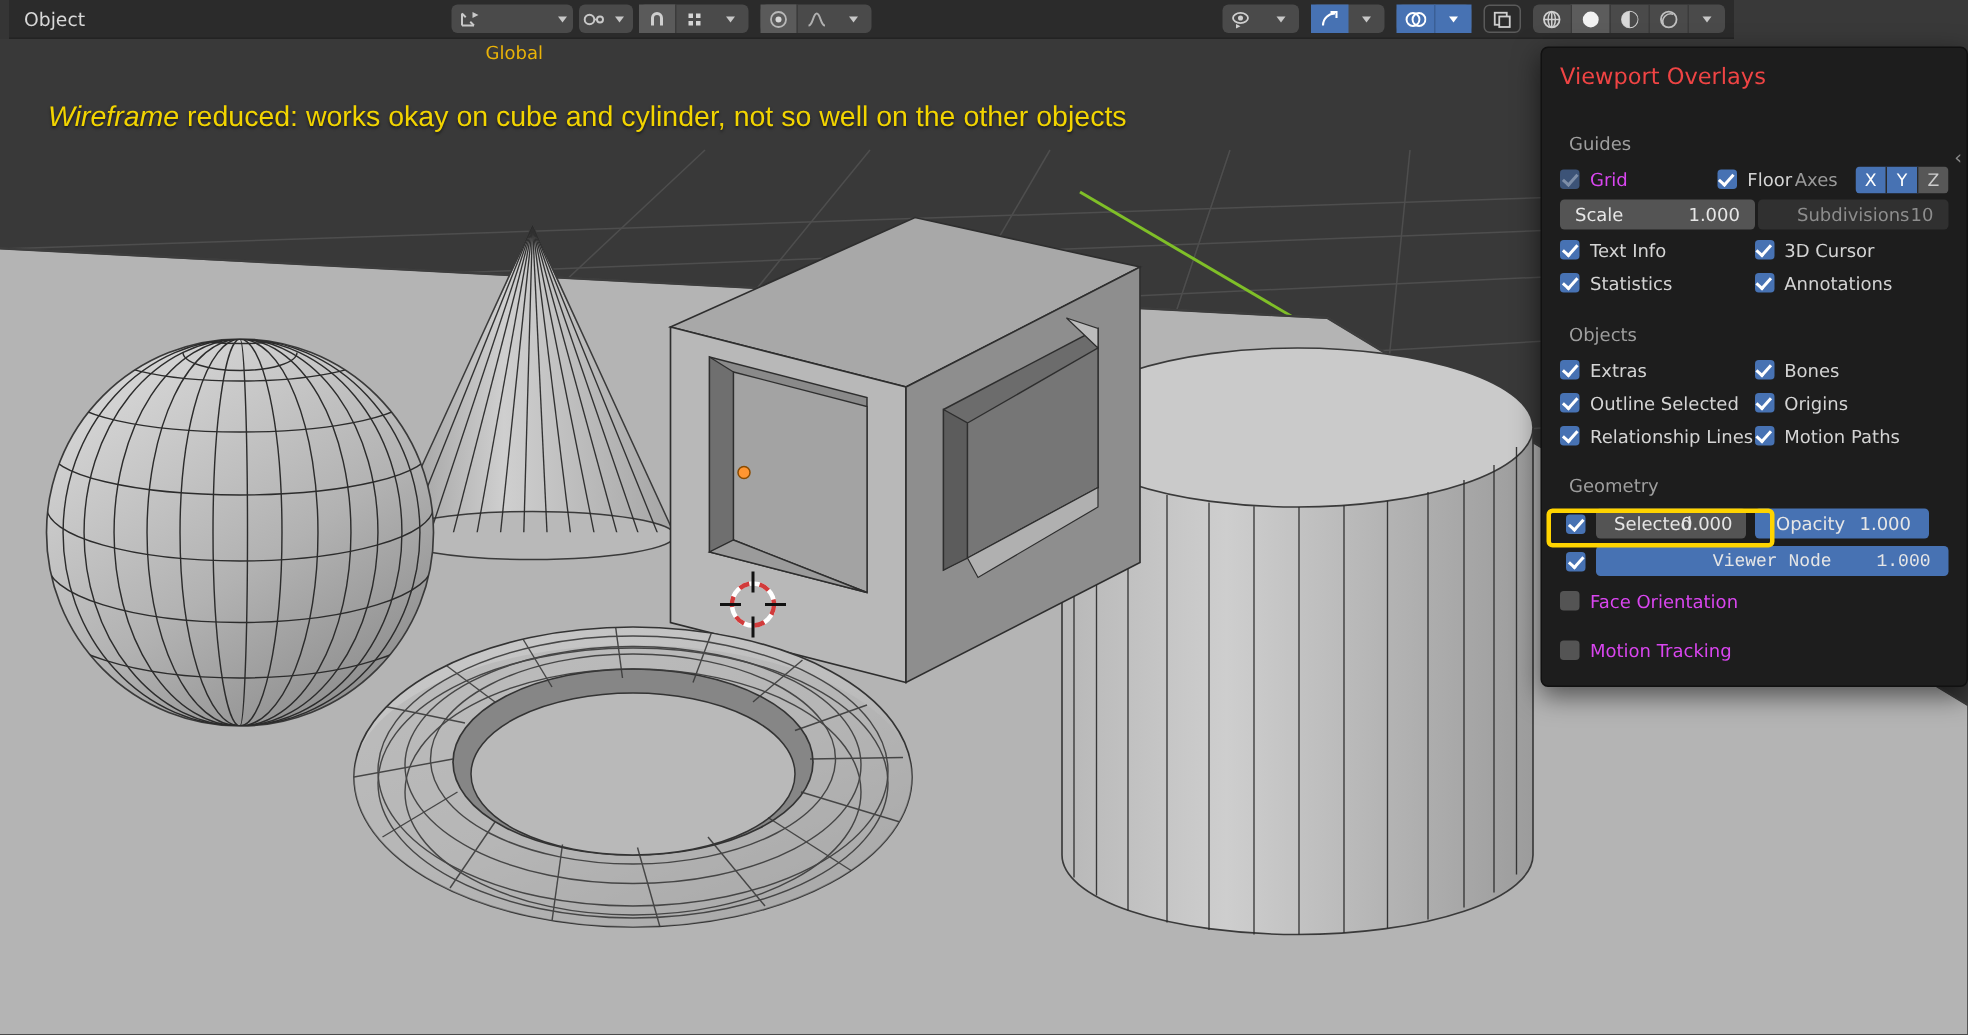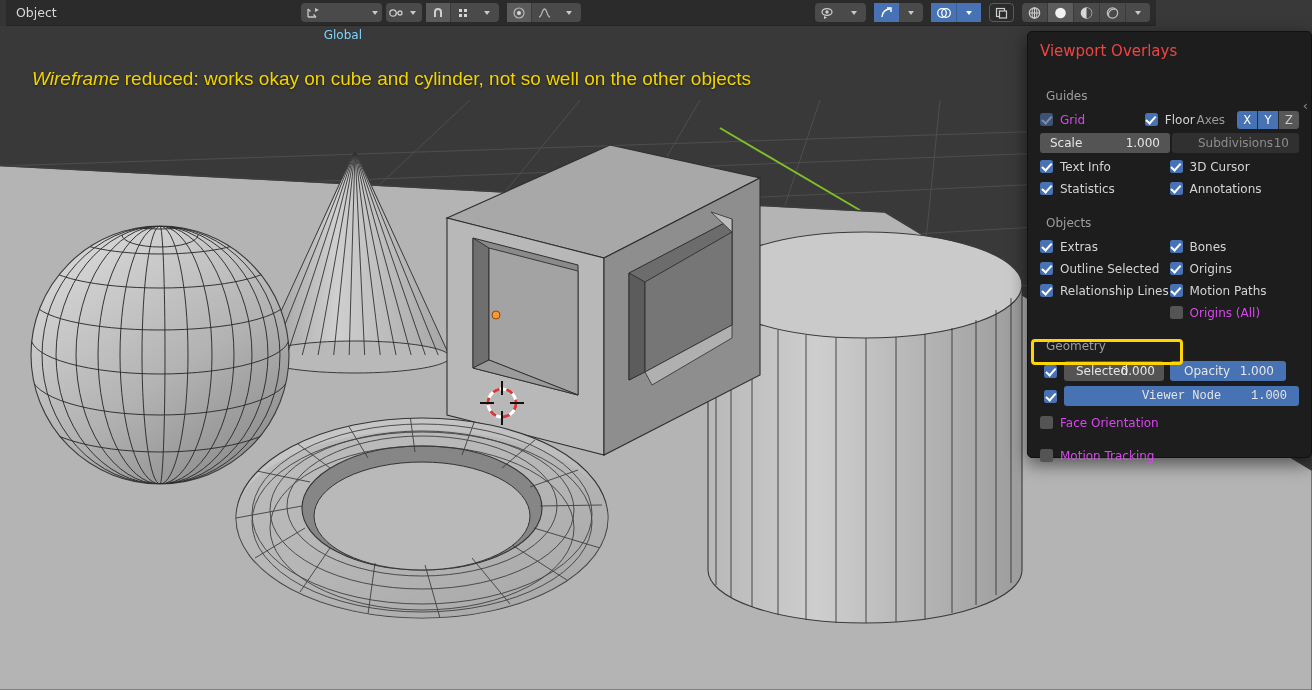--- a/index.html
+++ b/index.html
@@ -15,21 +15,21 @@
             background:#2b2b2b; display:flex; align-items:center; z-index:40;
             border-bottom:1px solid #232323; }
   .hdr-editor-bar { width:6px; height:26px; background:#353535; }
   .menu-item { padding:0 10px; font-size:12.5px; color:#d8d8d8; line-height:26px; }
 
   .tb-group { display:flex; align-items:center; background:#4a4a4a; border-radius:4px; height:19px; margin-left:4px; }
   .tb-btn { height:19px; display:flex; align-items:center; padding:0 5px; color:#d0d0d0; }
   .tb-btn.sep { border-left:1px solid #3b3b3b; }
   .tb-btn.active { background:#4772b3; color:#fff; }
   .tb-btn.pressed { background:#5a5a5a; }
-  .tb-txt { font-size:12px; padding:0 6px 0 3px; color:#7dd3fc;margin-top:44px; }
+  .tb-txt { font-size:12px; padding:0 6px 0 3px; color:#eab308;margin-top:44px; }
   .chev { width:0;height:0;border-left:3.5px solid transparent;border-right:3.5px solid transparent;
           border-top:4px solid #c8c8c8; margin:0 4px; }
   .tb-solo { background:#4a4a4a; border-radius:4px; height:19px; display:flex; align-items:center; margin-left:4px; }
   .tb-dark { background:#2b2b2b; border:1px solid #5a5a5a; border-radius:4px; height:19px;
              display:flex; align-items:center; padding:0 4px; margin-left:4px; }
 
   
   #annotation { position:absolute; left:32px; top:68px; font-size:19px; color:#f2d400;
                 font-family:"Liberation Sans", sans-serif; z-index:20; white-space:nowrap;
                 text-shadow:0 1px 2px rgba(0,0,0,.55); }
@@ -501,27 +501,20 @@
   <div class="row">
     <div class="col">
       <span class="cb"></span>
       <span class="cb-lbl">Relationship Lines</span>
     </div>
     <div class="col">
       <span class="cb"></span>
       <span class="cb-lbl">Motion Paths</span>
     </div>
   </div>
-  <div class="row">
-    <div class="col"></div>
-    <div class="col">
-      <span class="cb off"></span>
-      <span class="cb-lbl dim">Origins (All)</span>
-    </div>
-  </div>
 
   <div class="sec-title" style="margin-top:17px;">Geometry</div>
 
   <div class="row" style="height:22px;">
     <span class="cb" style="margin-left:4px;"></span>
     <div class="field gray" style="width:100px;">
       <span class="fv" style="left:12px;">Selected</span>
       <span class="fv" style="right:9px;">0.000</span>
     </div>
     <div class="field blue" style="width:116px; margin-left:6px;">

